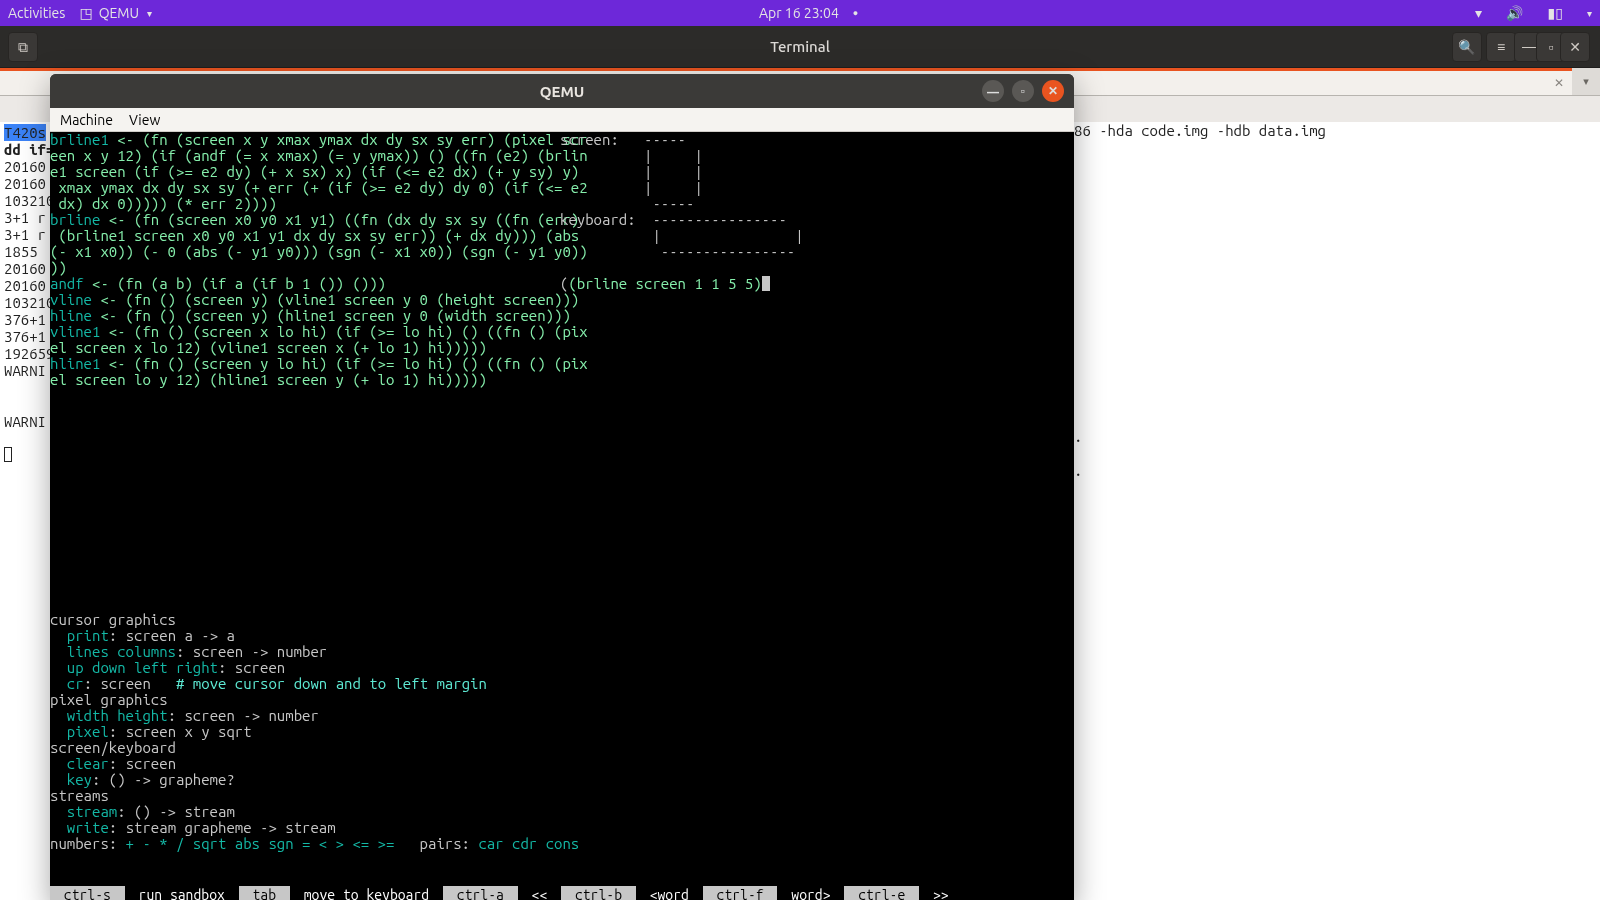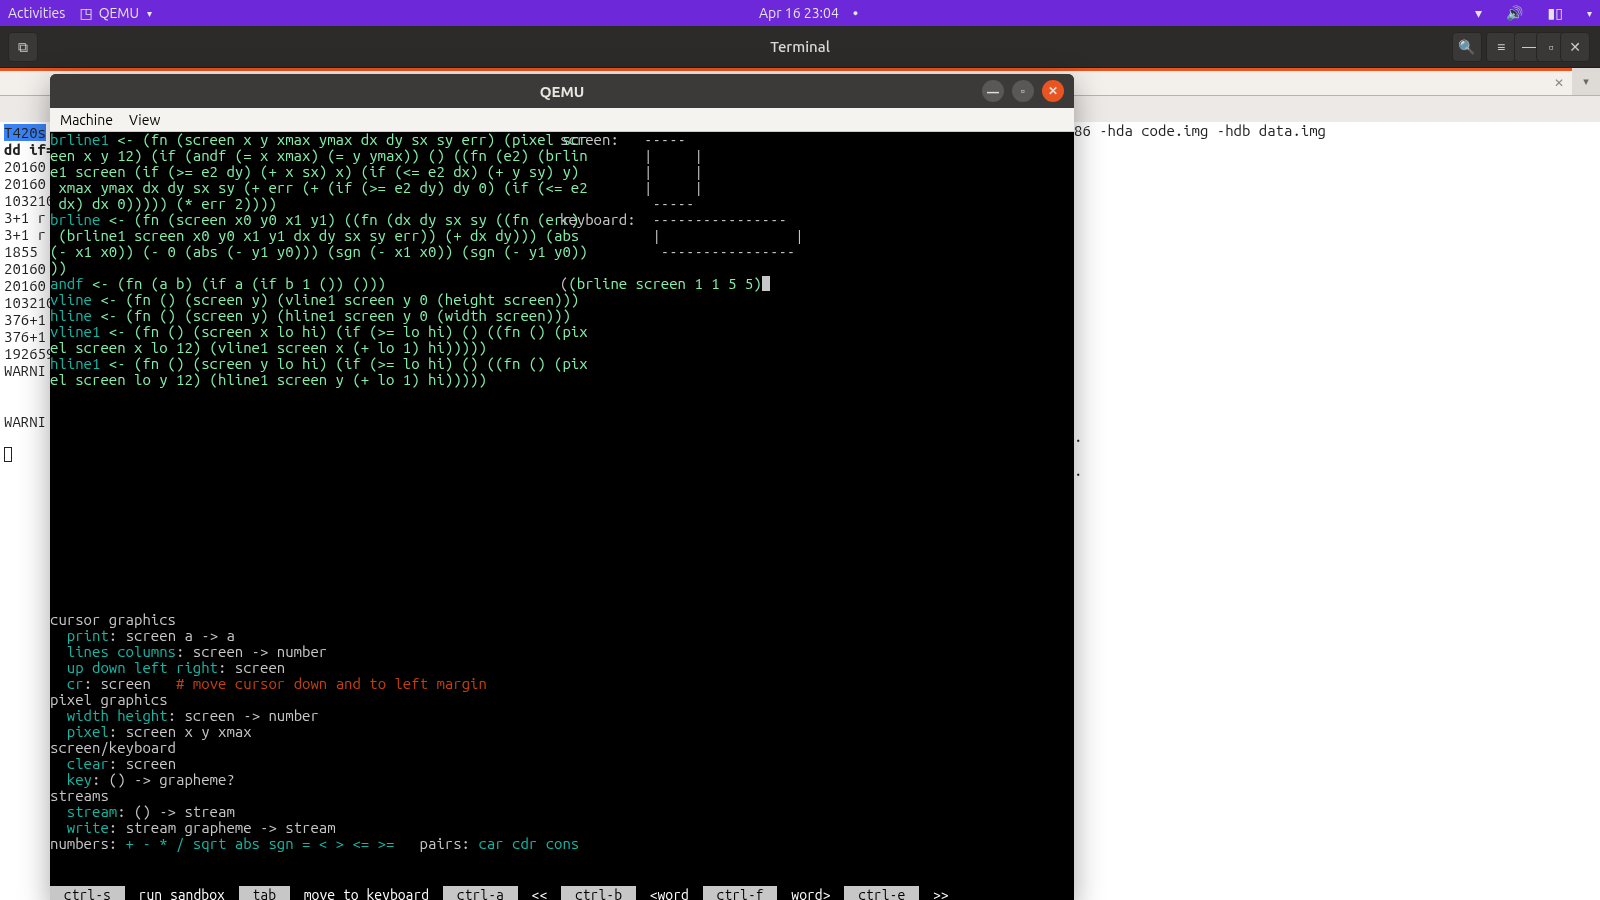--- a/index.html
+++ b/index.html
@@ -166,21 +166,21 @@
     width: 510px;
   }
   .qemu-right {
     position:absolute;
     left: 510px; top:0;
     width: 510px;
     color:#c7c7c7;
   }
   .o  { color:#14b8a6; }   
   .c  { color:#86efac; }   
-  .b  { color:#c2410c;text-align:right; }   
+  .b  { color:#5eead4;text-align:right; }   
   .g  { color:#c7c7c7; }
   .cursor {
     display:inline-block;
     width: 8px; height: 15px;
     background: #c7c7c7;
     vertical-align: -2px;
   }
   
   .qemu-status {
     position:absolute;
@@ -305,21 +305,21 @@
 
 
 
 <span class="g">cursor graphics</span>
   <span class="o">print</span><span class="g">: screen a -&gt; a</span>
   <span class="o">lines columns</span><span class="g">: screen -&gt; number</span>
   <span class="o">up down left right</span><span class="g">: screen</span>
   <span class="o">cr</span><span class="g">: screen   </span><span class="b"># move cursor down and to left margin</span>
 <span class="g">pixel graphics</span>
   <span class="o">width height</span><span class="g">: screen -&gt; number</span>
-  <span class="o">pixel</span><span class="g">: screen x y xmax</span>
+  <span class="o">pixel</span><span class="g">: screen x y sqrt</span>
 <span class="g">screen/keyboard</span>
   <span class="o">clear</span><span class="g">: screen</span>
   <span class="o">key</span><span class="g">: () -&gt; grapheme?</span>
 <span class="g">streams</span>
   <span class="o">stream</span><span class="g">: () -&gt; stream</span>
   <span class="o">write</span><span class="g">: stream grapheme -&gt; stream</span>
 <span class="g">numbers: </span><span class="o">+ - * / sqrt abs sgn = &lt; &gt; &lt;= &gt;=</span><span class="g">   pairs: </span><span class="o">car cdr cons</span></div>
 <div class="qemu-right"><span>screen:</span><span>   -----</span>
         <span>  |     |</span>
         <span>  |     |</span>

